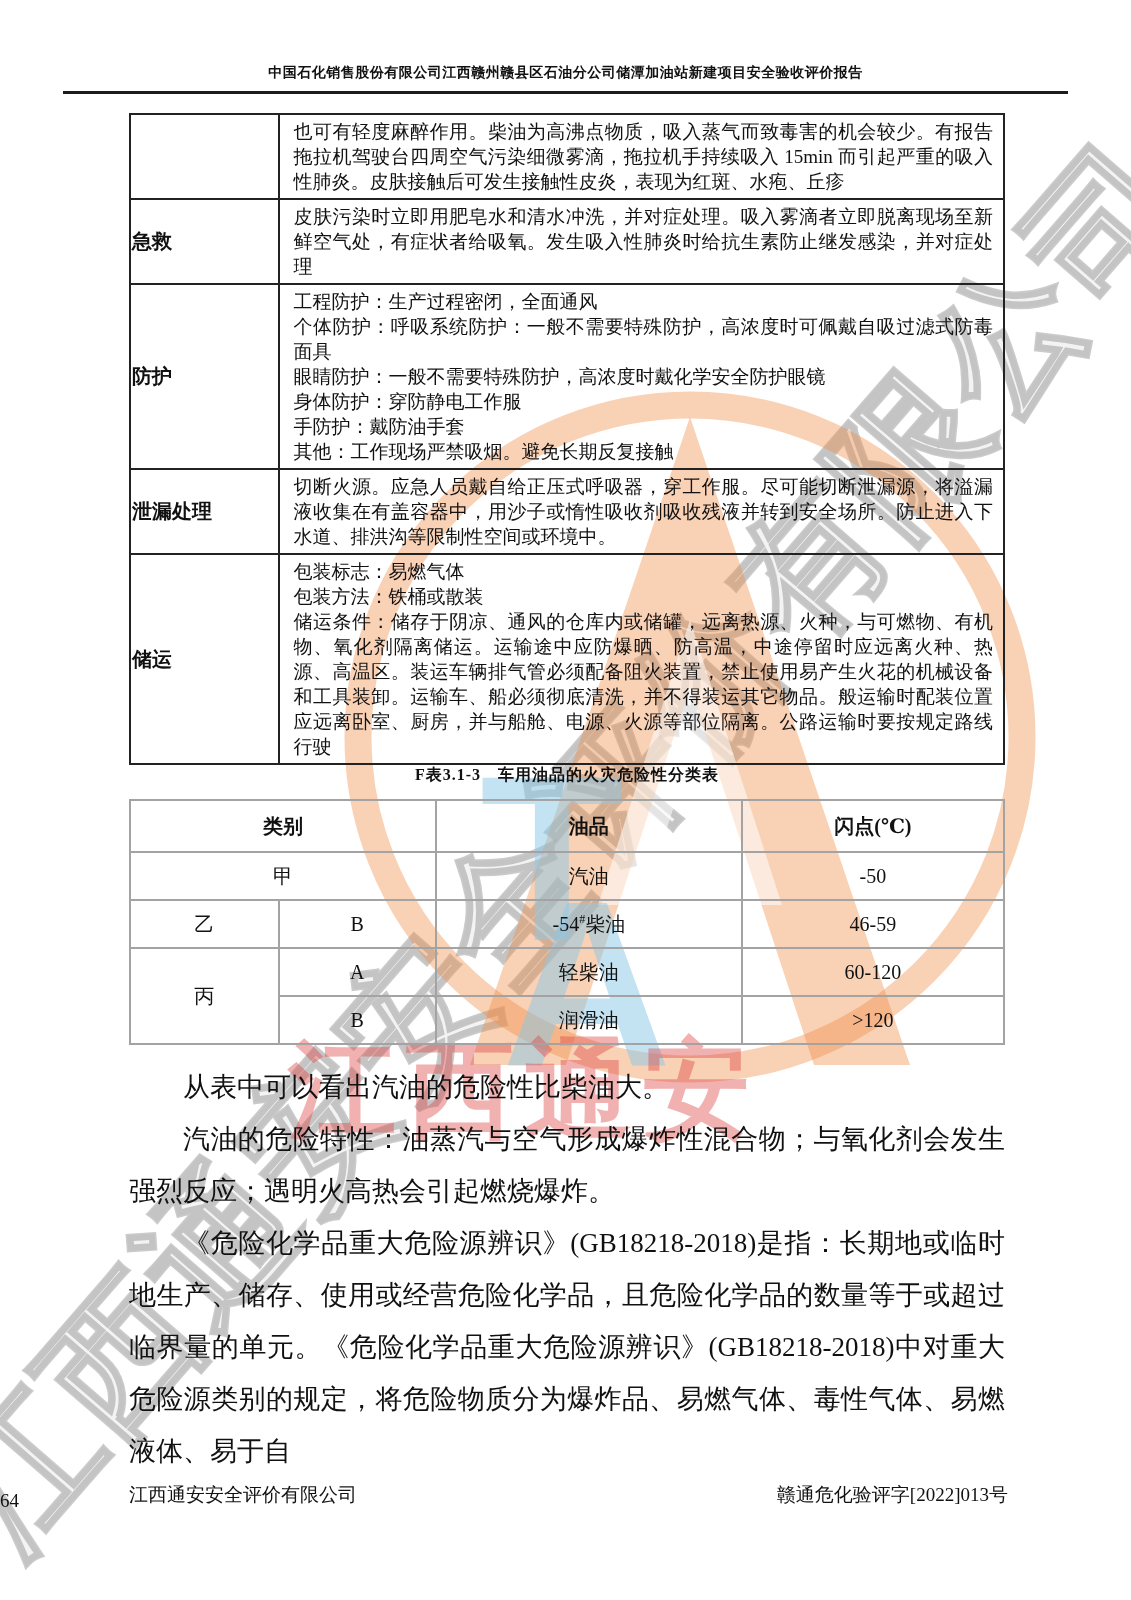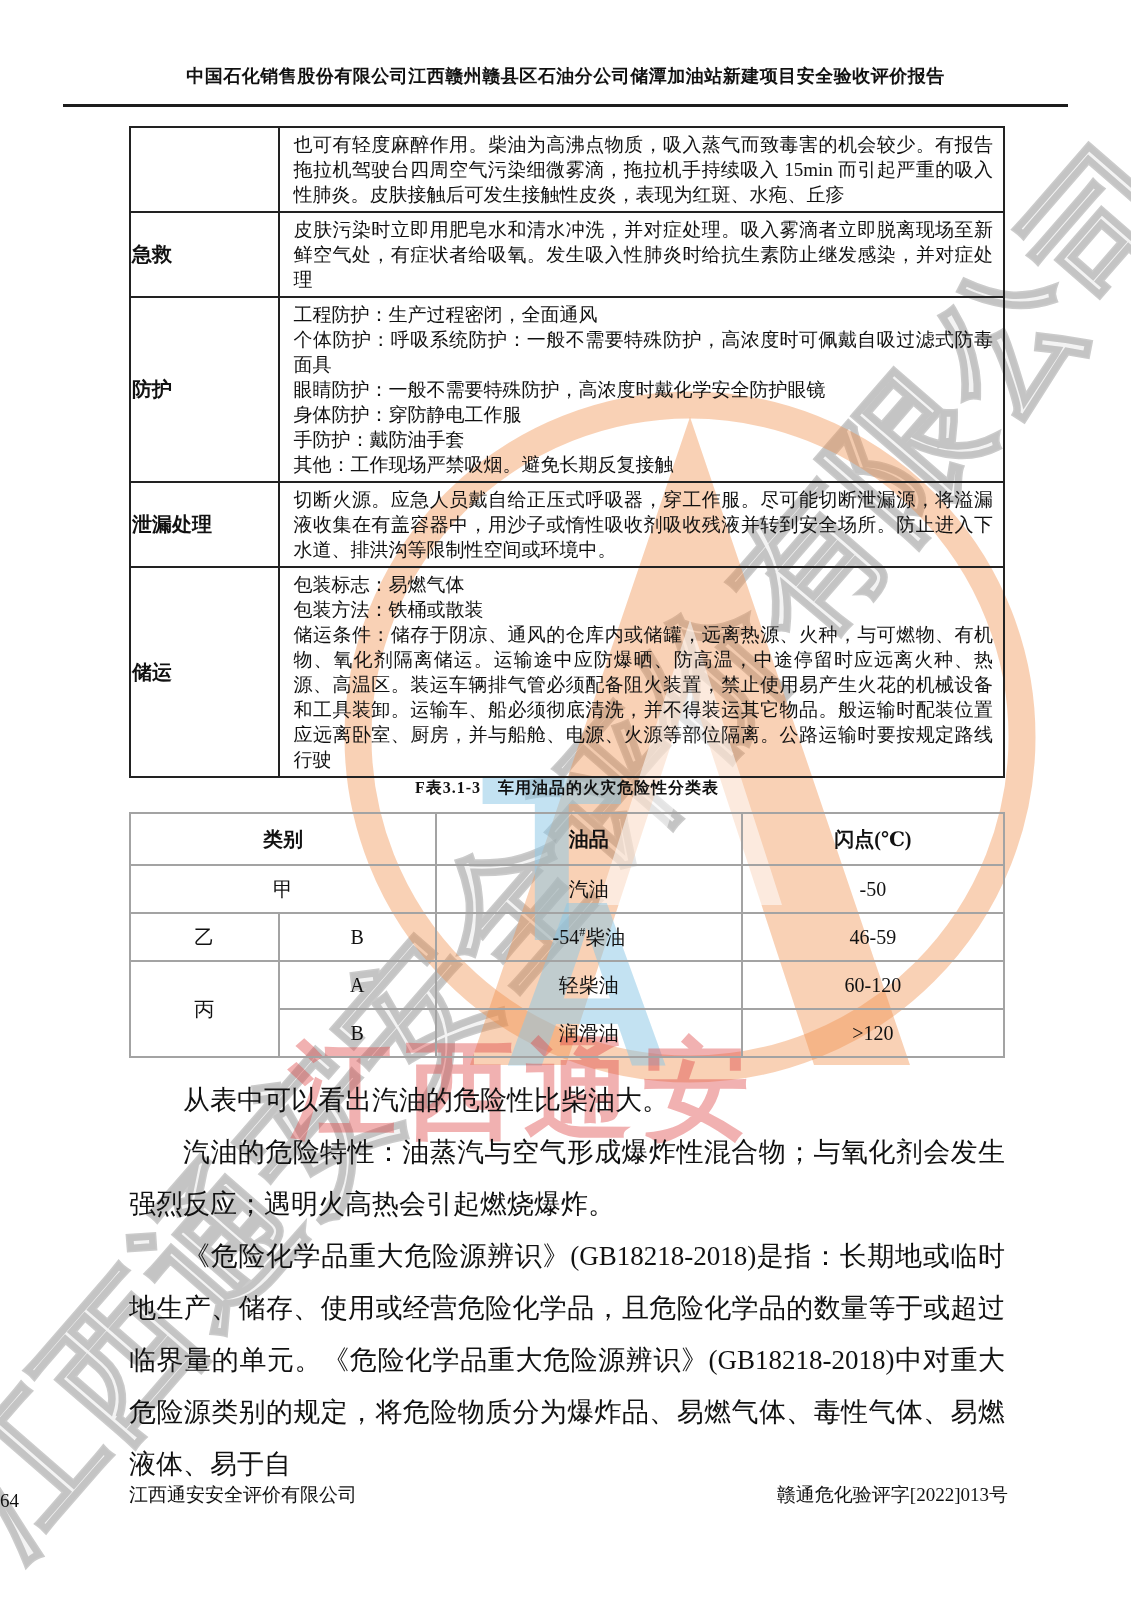--- a/index.html
+++ b/index.html
@@ -33,25 +33,25 @@
     font-size:108px;
     letter-spacing:10px;
     color:rgba(222,70,70,0.42);
     text-align:right;
   }
   
   .content{position:relative;z-index:1;}
   .header{
     margin:0 63px;
     padding-top:64px;
-    padding-bottom:16px;
+    padding-bottom:9px;
     border-bottom:3px solid #1c1c1c;
     text-align:center;
     font-weight:bold;
-    font-size:18px;
+    font-size:14px;
     letter-spacing:0.5px;
   }
   .body-wrap{margin:0 126px 0 129px;}
   table{border-collapse:collapse;width:100%;table-layout:fixed;}
   .msds{margin-top:19px;font-size:19px;}
   .msds td{border:2px solid #222;vertical-align:middle;}
   .msds .lbl{
     width:17%;text-align:left;font-weight:bold;font-size:20px;
     font-family:"Liberation Sans","DejaVu Sans",sans-serif;
   }

